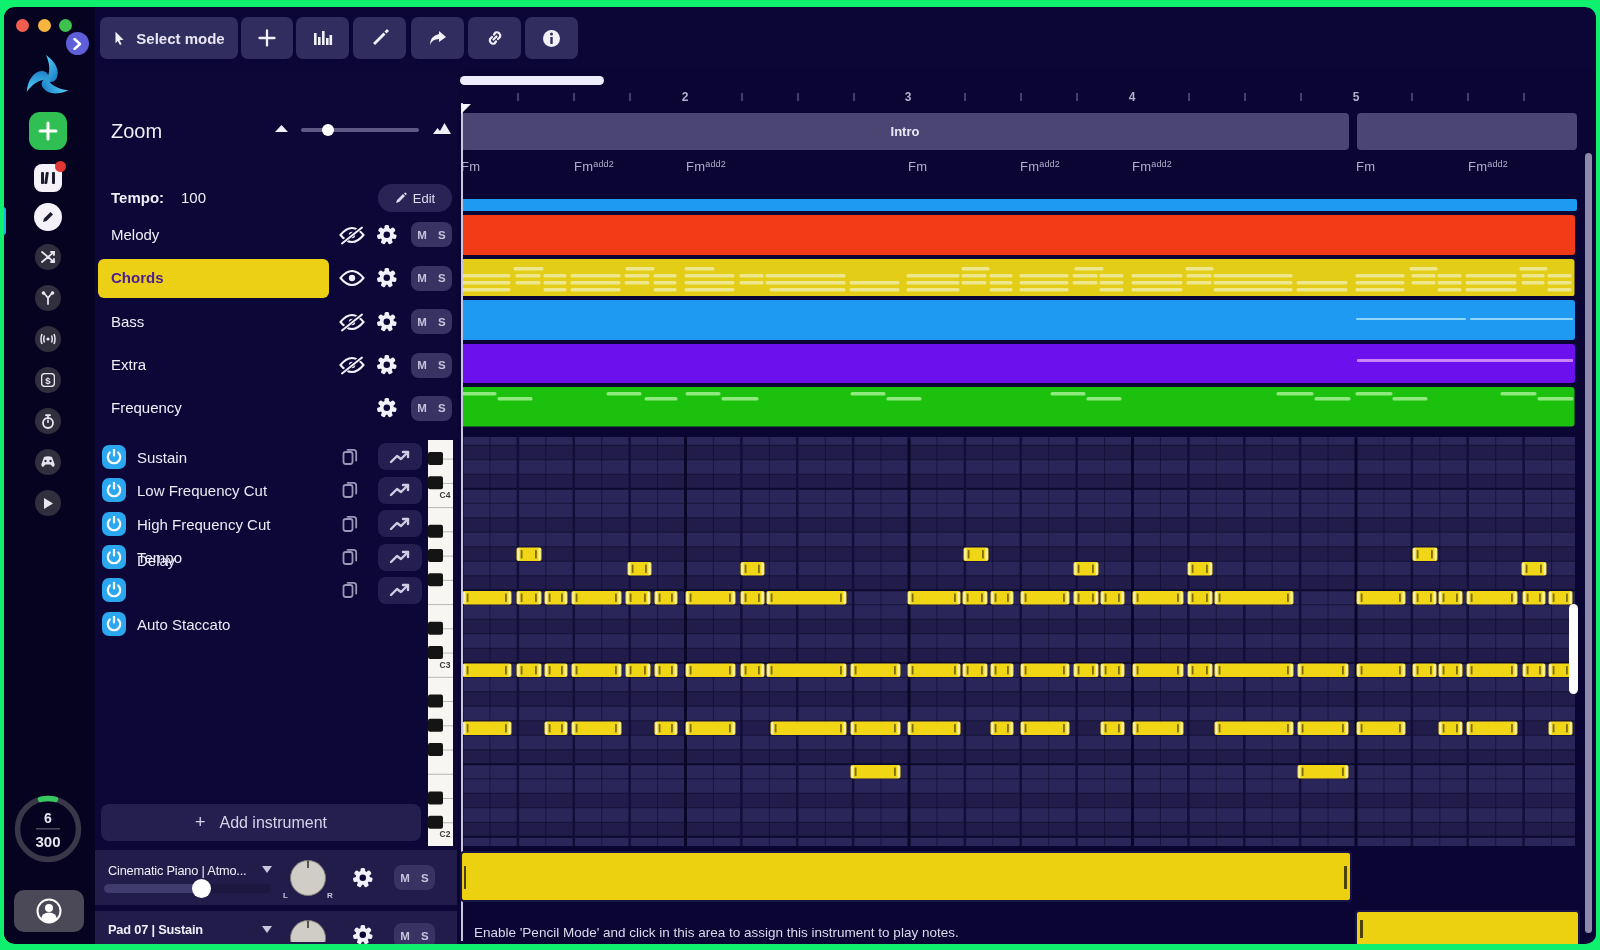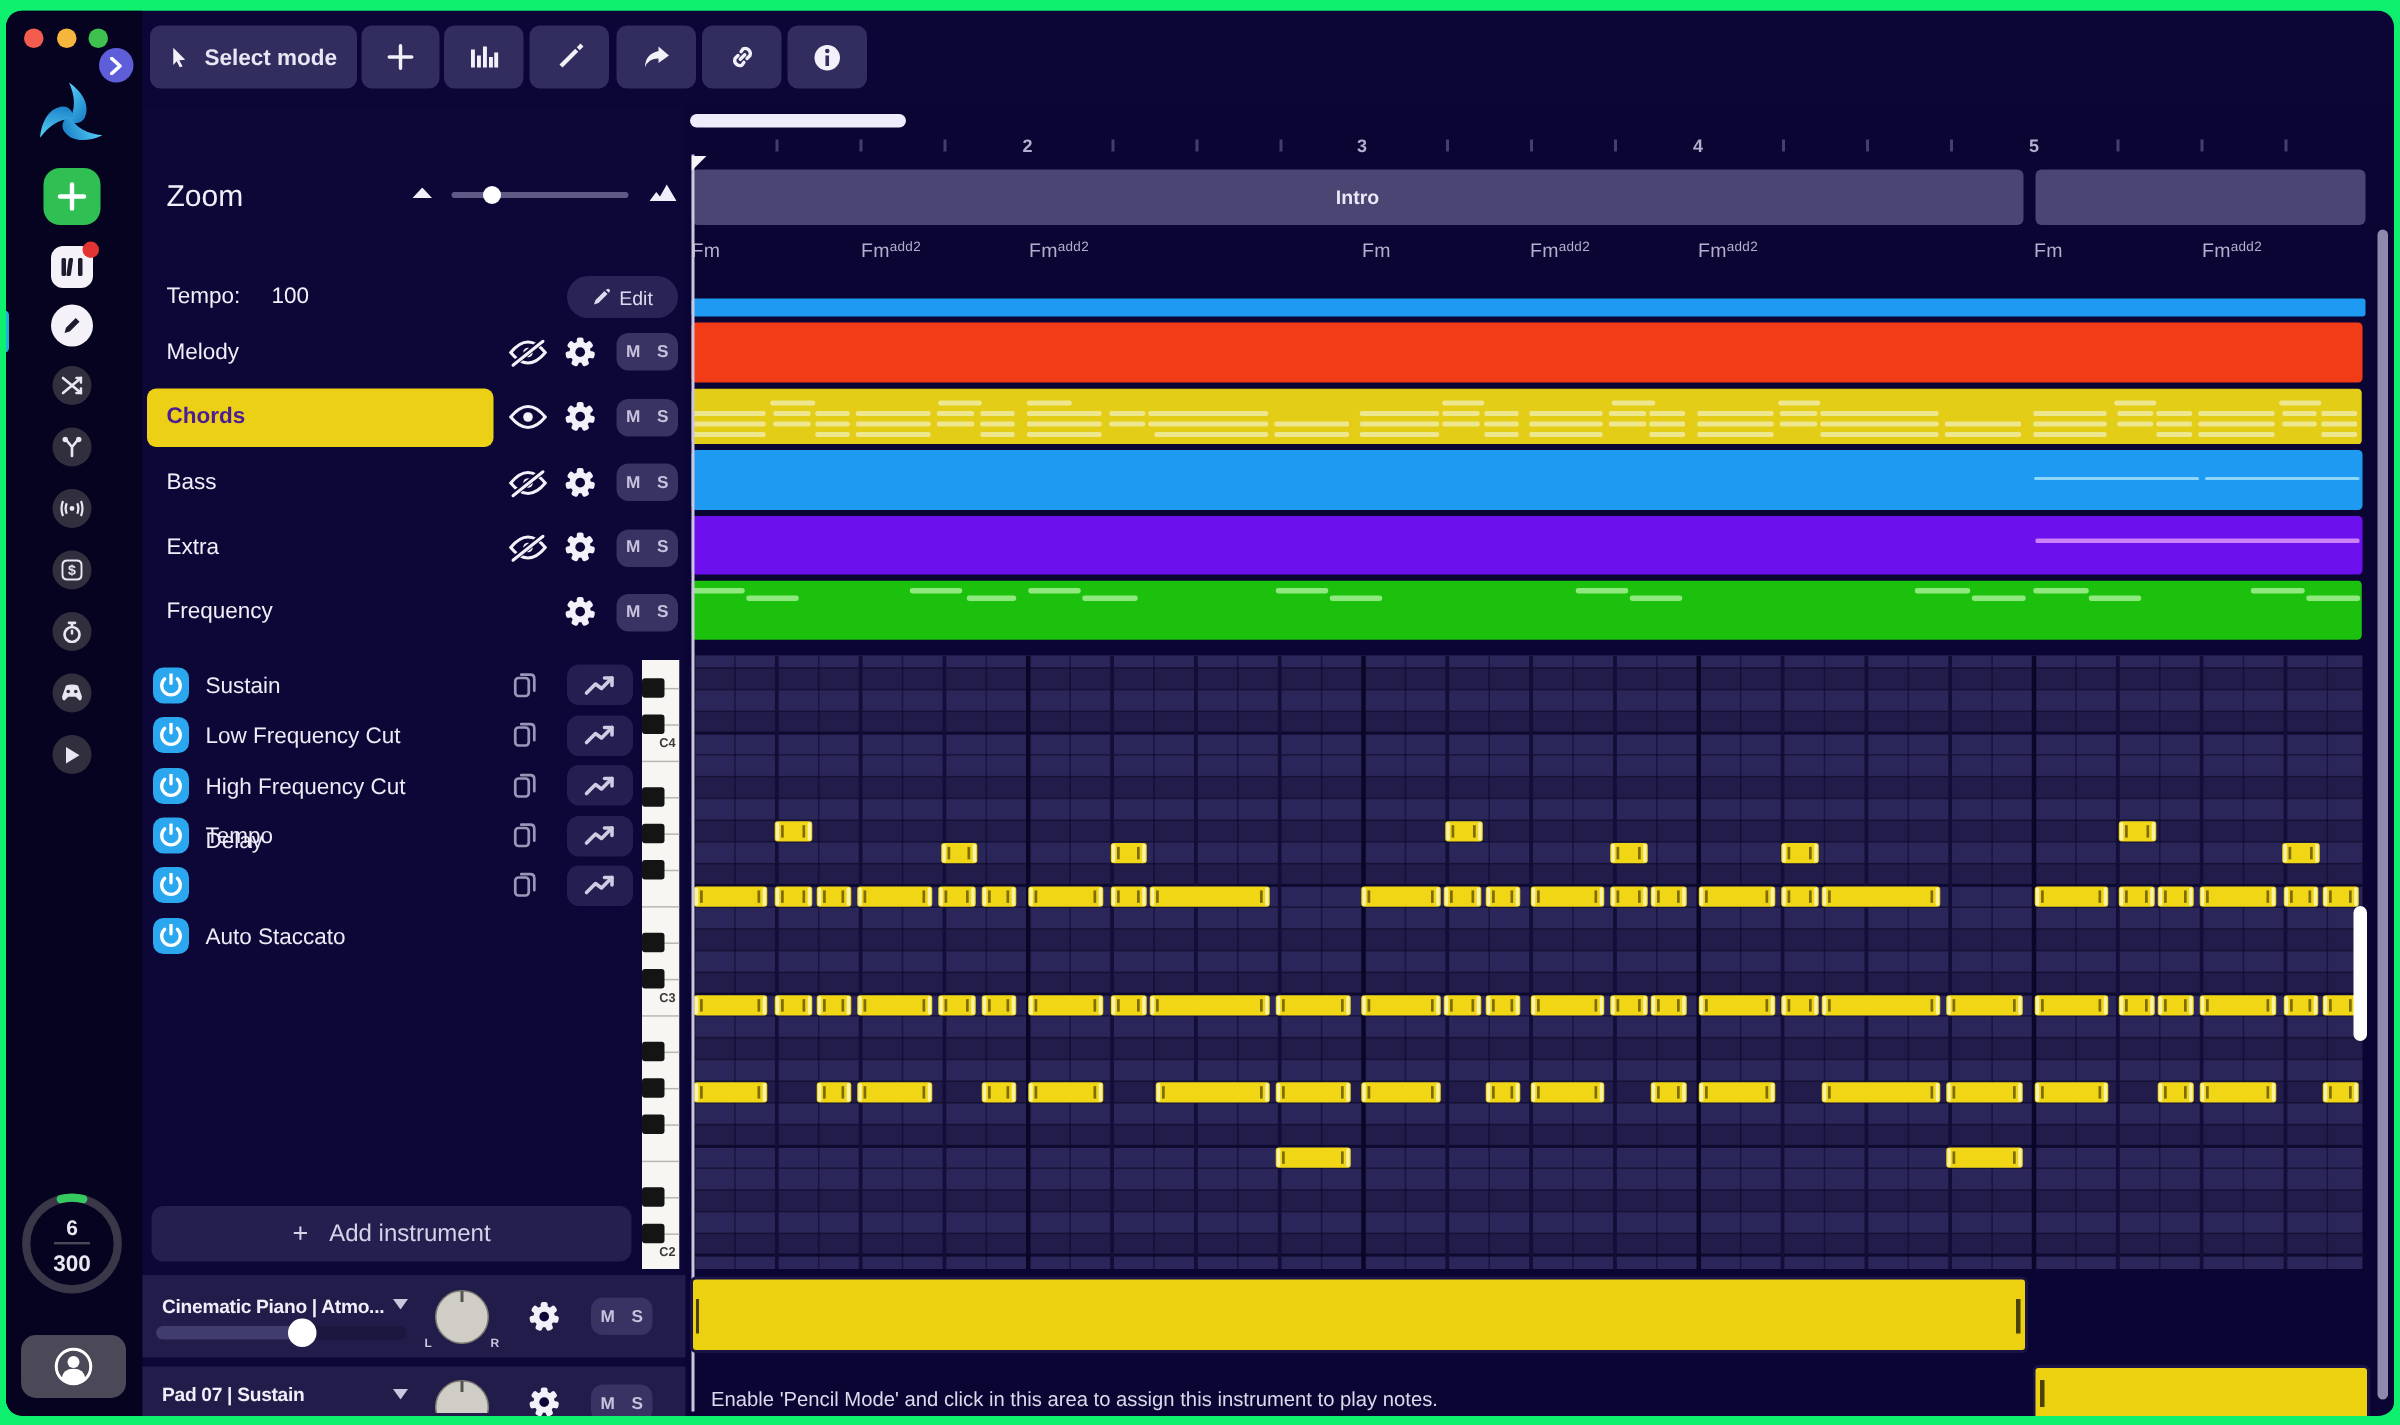--- a/index.html
+++ b/index.html
@@ -178,21 +178,21 @@
   </div>
 <div class="abs" style="left:111px;top:120px;font-size:20px;color:#f0eef8">Zoom</div>
 <svg width="13" height="7" viewBox="0 0 13 7" style="position:absolute;left:275px;top:124.5px">
     <path d="M0 7 L6.5 0 L13 7 Z" fill="#f0eef8"></path>
   </svg>
 <div class="abs" style="left:301px;top:127.5px;width:118px;height:4px;background:#5f5a85;border-radius:2px"></div>
 <div class="abs" style="left:322px;top:123.5px;width:12px;height:12px;border-radius:50%;background:#fff"></div>
 <svg width="18" height="12" viewBox="0 0 18 12" style="position:absolute;left:433px;top:122px">
     <path d="M0 12 L4.5 6 L7 9 L11.5 1 L18 12 Z" fill="#f0eef8"></path>
   </svg>
-<div class="abs" style="left:111px;top:189px;font-size:15px;font-weight:normal;color:#f0eef8">Tempo:</div>
+<div class="abs" style="left:111px;top:189px;font-size:15px;font-weight:bold;color:#f0eef8">Tempo:</div>
 <div class="abs" style="left:181px;top:189px;font-size:15px;color:#f0eef8">100</div>
 <div class="abs" style="left:378px;top:184px;width:74px;height:28px;background:#2a2456;border-radius:14px;display:flex;align-items:center;justify-content:center;font-size:13px;color:#dddbee"><svg width="12" height="12" viewBox="0 0 12 12" style="margin-right:6px">
       <path d="M1 11 L2 8 L8 2 L10 4 L4 10 Z M8.8 1.2 L10.8 3.2 L11.5 2.5 Q12 1 10.5 0.5 Z" fill="#dddbee"></path>
     </svg>Edit</div>
 <div class="trklabel" style="top:225.5px">Melody</div>
 <svg width="28" height="20" viewBox="-14 -10 28 20" style="position:absolute;left:338px;top:224.5px">
     <path d="M-11.5 0 Q-5.8 -7 0 -7 Q5.8 -7 11.5 0 Q5.8 7 0 7 Q-5.8 7 -11.5 0 Z" fill="none" stroke="#f2f0f8" stroke-width="2"></path>
     <circle r="3.2" fill="#f2f0f8"></circle>
     <line x1="-10" y1="8" x2="10" y2="-8" stroke="#0d0737" stroke-width="4"></line>
     <line x1="-10" y1="8.5" x2="10" y2="-7.5" stroke="#f2f0f8" stroke-width="2" stroke-linecap="round"></line>
@@ -379,21 +379,21 @@
     <path d="M14 3 L19 3 L19 8" fill="none" stroke="#cfcce4" stroke-width="2.4" stroke-linecap="round" stroke-linejoin="round"></path>
   </svg>
 <div class="toggle" style="top:611.5px"></div>
 <svg width="16" height="16" viewBox="-8 -8 16 16" style="position:absolute;left:106px;top:615.5px">
     <path d="M-4.2 -4.5 A6.2 6.2 0 1 0 4.2 -4.5" fill="none" stroke="#ffffff" stroke-width="2.2" stroke-linecap="round"></path>
     <line x1="0" y1="-7.5" x2="0" y2="-1.5" stroke="#ffffff" stroke-width="2.2" stroke-linecap="round"></line>
   </svg>
 <div class="efflabel" style="top:615.5px">Auto Staccato</div>
 <div class="abs" style="left:101px;top:804px;width:320px;height:37px;background:#251f50;border-radius:8px;display:flex;align-items:center;justify-content:center;font-size:16px;color:#d5d2e8"><span style="font-size:18px;margin-right:14px">+</span>Add instrument</div>
 <div class="abs" style="left:95px;top:849.5px;width:362px;height:55px;background:#211c4a"></div>
-<div class="abs" style="left:108px;top:863px;font-size:12.8px;font-weight:bold;color:#f0eef8;letter-spacing:-0.2px">Cinematic Piano | Atmo...</div>
+<div class="abs" style="left:108px;top:863px;font-size:12.8px;font-weight:normal;color:#f0eef8;letter-spacing:-0.2px">Cinematic Piano | Atmo...</div>
 <svg width="10" height="7" viewBox="0 0 10 7" style="position:absolute;left:262px;top:866px">
     <path d="M0 0 L10 0 L5 7 Z" fill="#c9c6dd"></path>
   </svg>
 <div class="abs" style="left:104px;top:884px;width:167px;height:9px;background:#1b173f;border-radius:5px"></div>
 <div class="abs" style="left:104px;top:884px;width:100px;height:9px;background:#413c6e;border-radius:5px"></div>
 <div class="abs" style="left:192px;top:879px;width:19px;height:19px;border-radius:50%;background:#fff"></div>
 <svg width="40" height="40" viewBox="-20 -20 40 40" style="position:absolute;left:288px;top:858px">
     <circle r="17.5" fill="#cfcdc6"></circle>
     <circle r="17.5" fill="none" stroke="#807e76" stroke-width="1"></circle>
     <line x1="0" y1="-17.5" x2="0" y2="-10" stroke="#55534e" stroke-width="2"></line>

